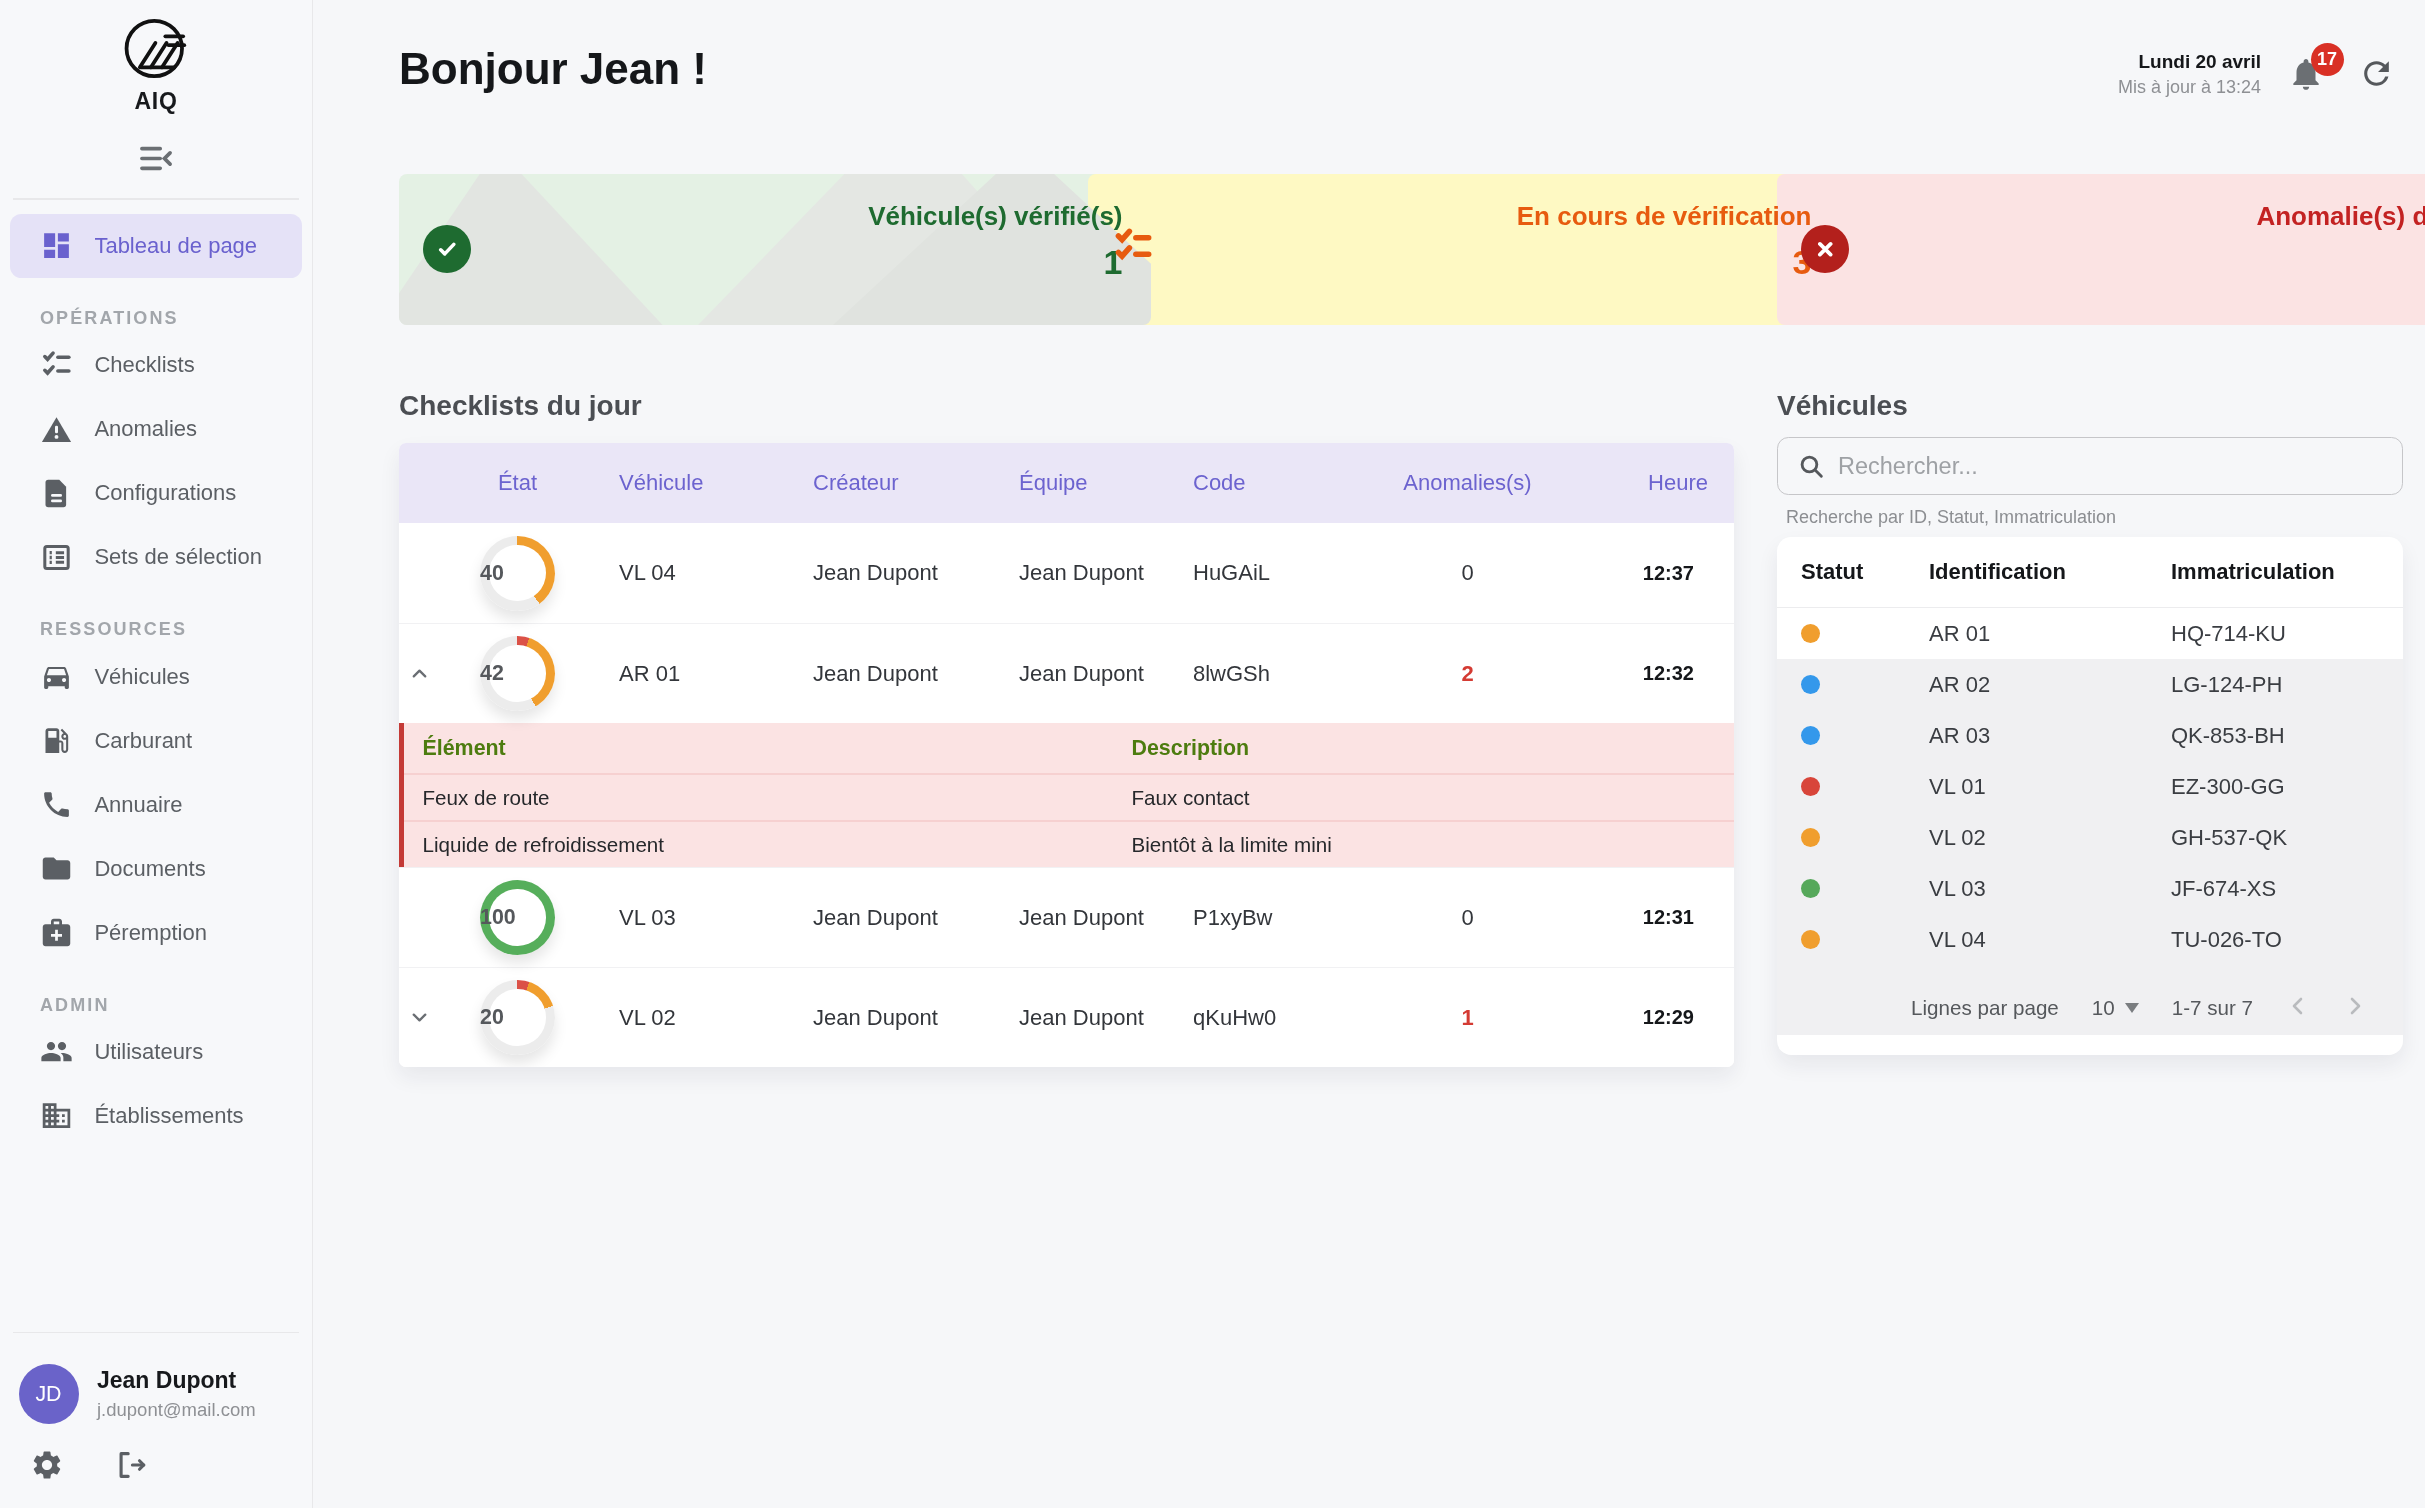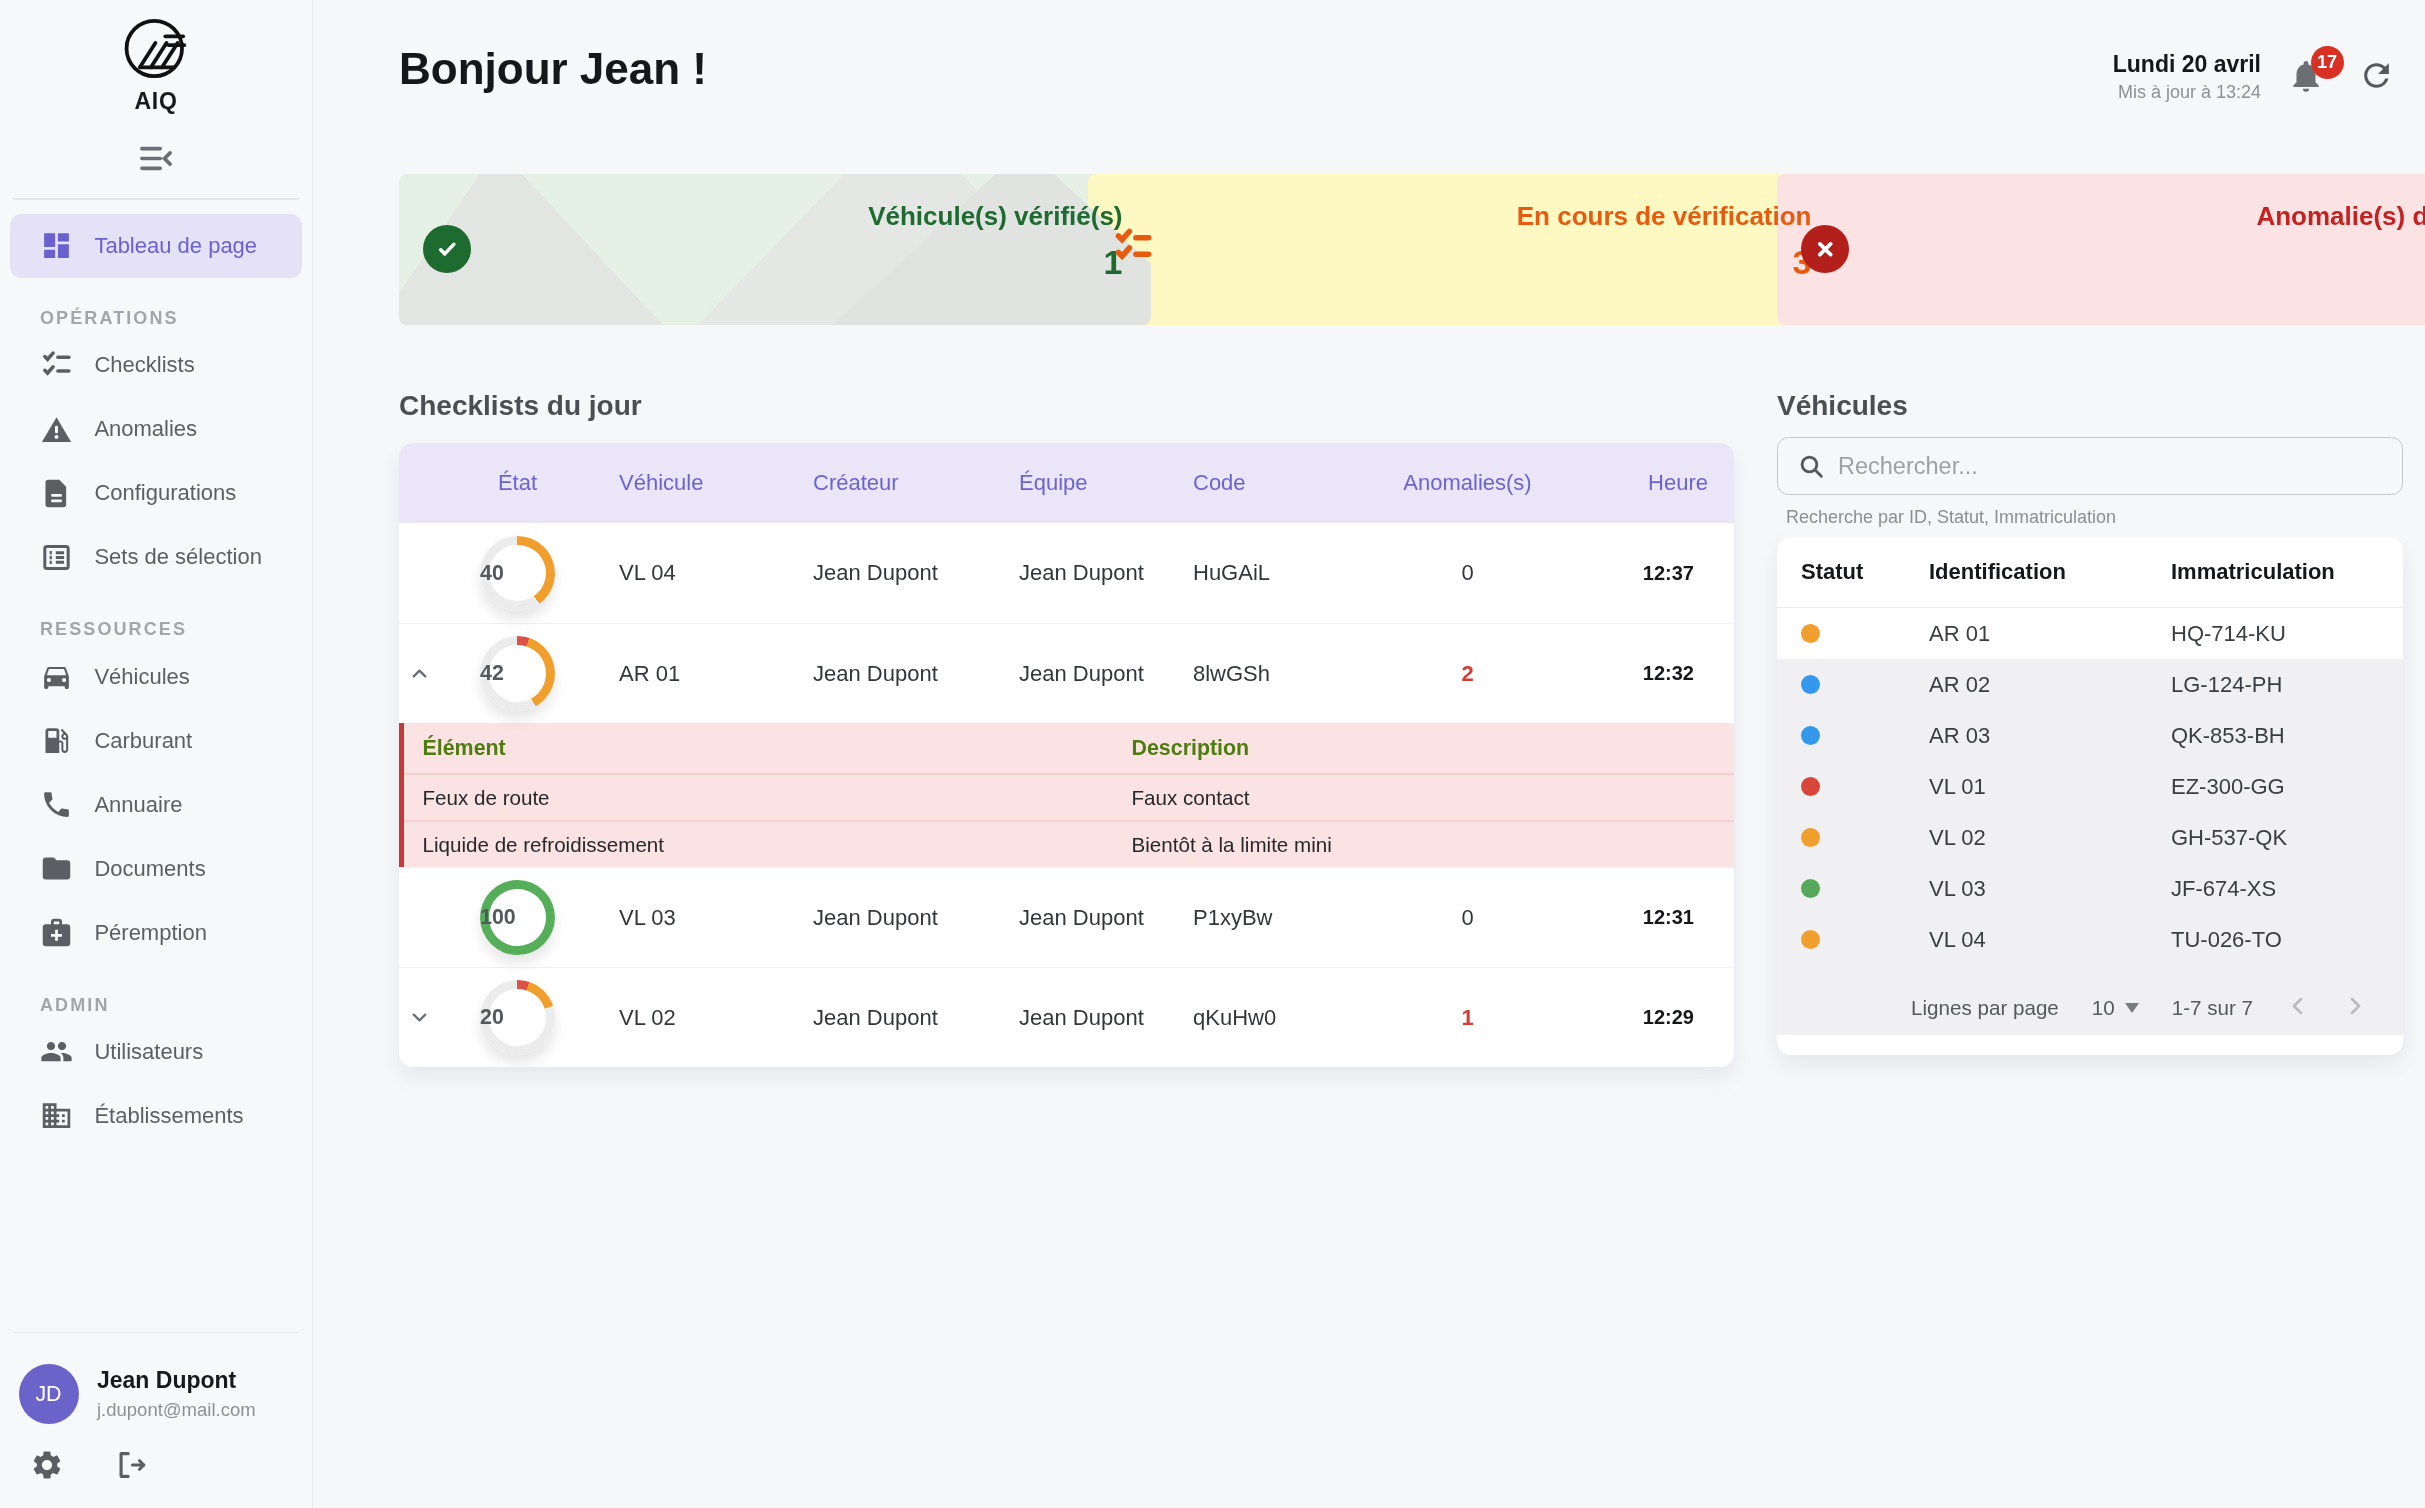--- a/index.html
+++ b/index.html
@@ -28,21 +28,21 @@
     display:flex; align-items:center; justify-content:center; font-size:21.4px; }
   .u-name { font-size:23px; font-weight:bold; color:#17191C; }
   .u-mail { font-size:18.5px; color:#8E9094; margin-top:5.7px; }
   .foot-icons { position:absolute; left:30px; top:1448px; display:flex; gap:50px; }
   .foot-icons svg { width:34px; height:34px; color:#5B5F64; cursor:pointer; }
 
   
   .greeting { position:absolute; left:399px; top:44px; font-size:44px; font-weight:bold; color:#15171A; }
   .hdr-right { position:absolute; right:30px; top:51px; display:flex; align-items:center; }
   .date-block { text-align:right; margin-right:26px; }
-  .date-main { font-size:23px; font-weight:bold; color:#15171A; }
+  .date-main { font-size:19px; font-weight:bold; color:#15171A; }
   .date-sub { font-size:18px; color:#8E9094; margin-top:4.3px; }
   .bell-wrap { position:relative; margin-right:33px; cursor:pointer; }
   .bell-wrap svg { width:38px; height:38px; color:#6B6F73; }
   .badge { position:absolute; top:-11.4px; right:-18.5px; min-width:33px; height:33px; border-radius:50%;
     background:#D93025; color:#fff; font-size:18px; font-weight:bold;
     display:flex; align-items:center; justify-content:center; }
   .refresh-btn { background:none; border:none; cursor:pointer; }
   .refresh-btn svg { width:37px; height:37px; color:#55585C; }
 
   
@@ -65,21 +65,21 @@
   .mtn { position:absolute; bottom:0; z-index:1; }
   .m1 { left:-21.4px; width:285px; height:177px; background:#E2E5E1; clip-path:polygon(42% 0,100% 100%,0 100%); }
   .m2 { left:299px; width:399px; height:214px; background:#E4E7E3; clip-path:polygon(52% 0,100% 100%,0 100%); }
   .m3 { left:434px; width:384px; height:178px; background:#E0E3DF; clip-path:polygon(50% 0,100% 100%,0 100%); }
 
   
   .sec-title { position:absolute; top:390px; font-size:28px; font-weight:600; color:#4B4E53; }
 
   
   .c-card { position:absolute; left:399px; top:443px; width:1335px; background:#fff;
-    border-radius:14px; box-shadow:0 10px 21.4px rgba(30,34,60,.07); overflow:hidden; }
+    border-radius:7px; box-shadow:0 10px 21.4px rgba(30,34,60,.07); overflow:hidden; }
   .c-grid { display:grid; grid-template-columns:40px 157px 194px 206px 174px 223px 149px 1fr; align-items:center; }
   .c-head { height:80px; background:#EAE6F7; color:#6C63CF; font-size:22px; font-weight:500; }
   .c-head .lh { padding-left:23px; }
   .c-head .ch-etat, .c-head .ch-anom { text-align:center; padding-left:0; }
   .c-head .ch-heure { text-align:right; padding-right:26px; padding-left:0; }
   .c-row { height:100px; background:#fff; border-top:1.4px solid #F1F1F3; font-size:22px; color:#33363B; }
   .c-row .cell { padding-left:23px; }
   .cell-anom { text-align:center; padding-left:0; }
   .cell-anom.red { color:#D43B33; font-weight:bold; }
   .cell-time { text-align:right; padding-right:40px; font-size:20px; font-weight:bold; color:#15171A; }

